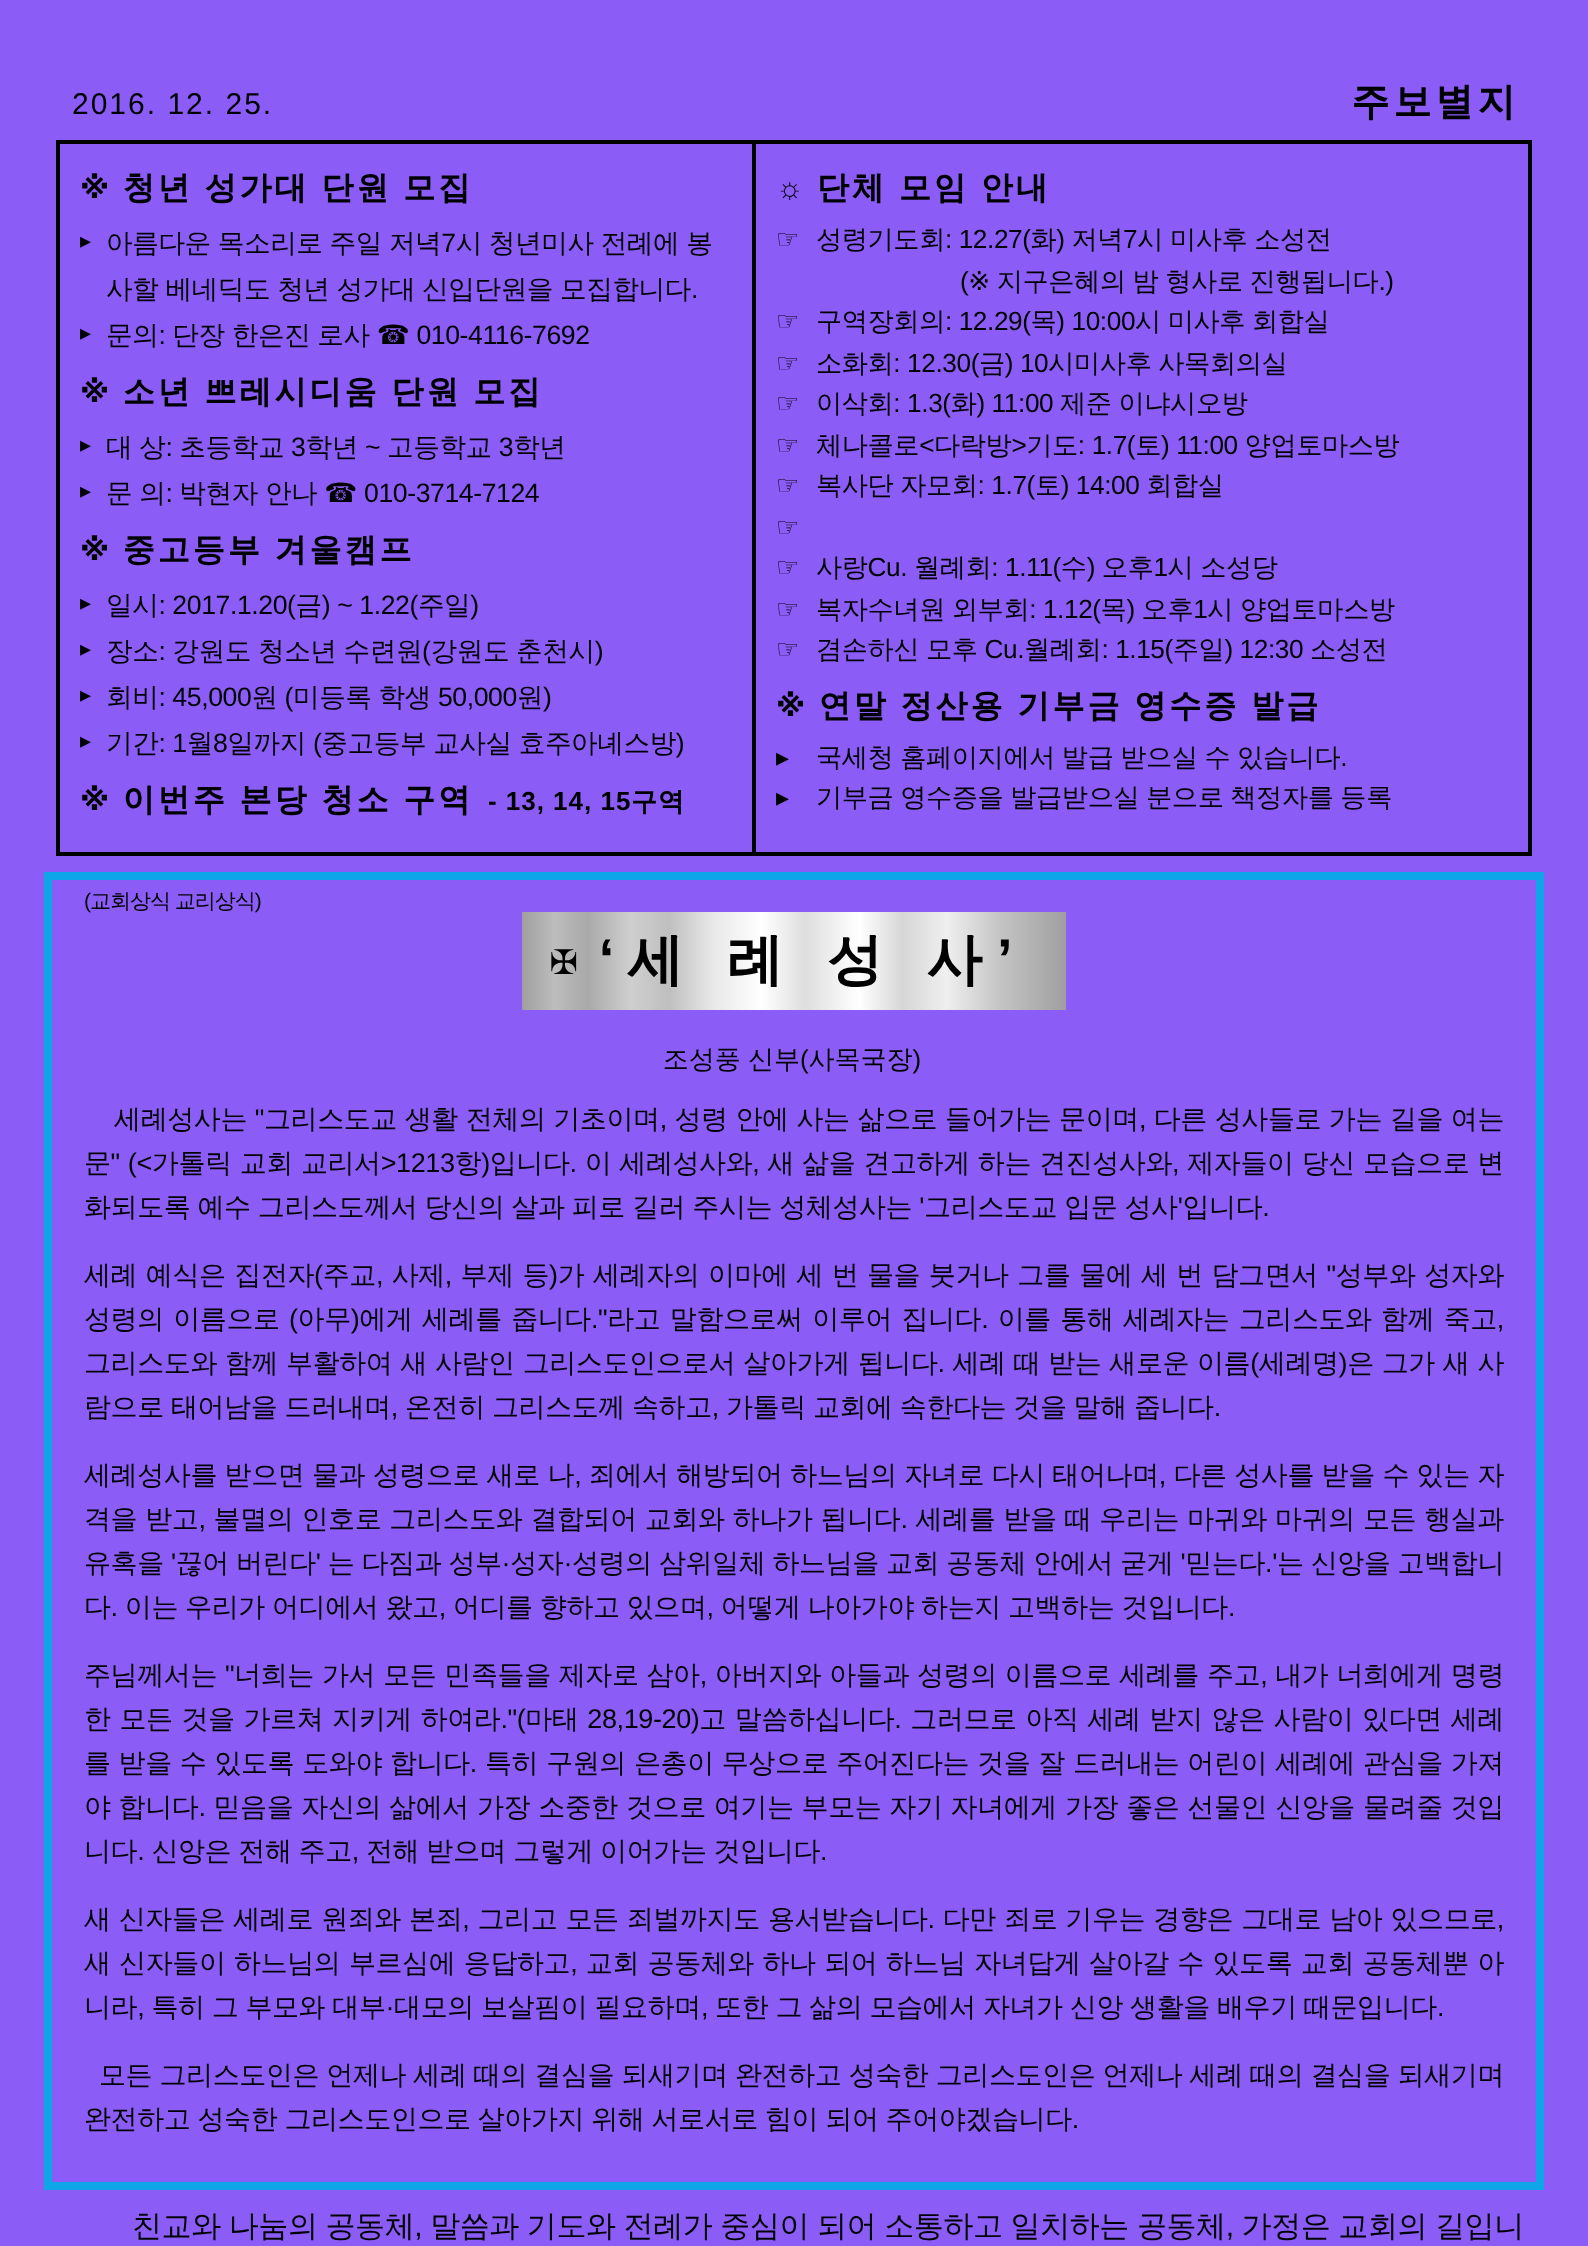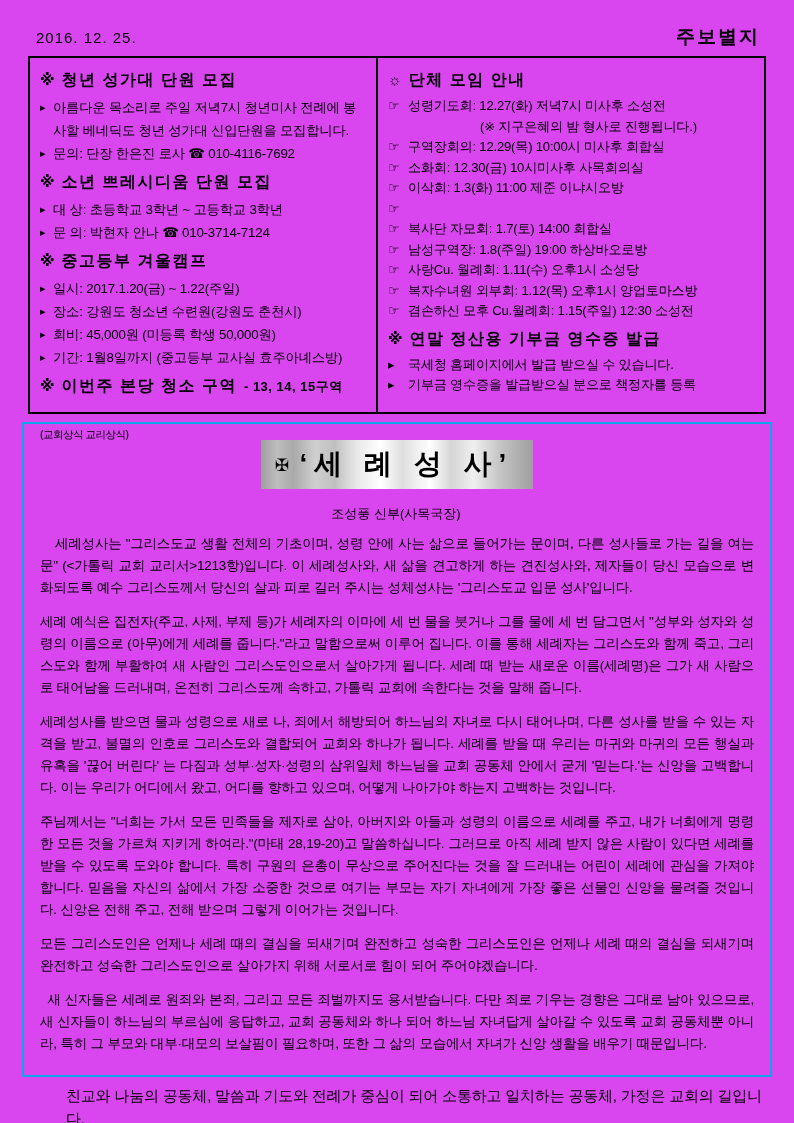--- a/index.html
+++ b/index.html
@@ -1,20 +1,20 @@
 <!DOCTYPE html>
 <html><head>
 <meta charset="utf-8">
 <style>
   html,body{margin:0;padding:0;background:#e8e8e8;}
   .page{
-    width:794px;height:1123px;background:#d946ef;margin:0 auto;
+    width:794px;height:1123px;background:#8b5cf6;margin:0 auto;
     font-family:"Liberation Sans","DejaVu Sans",sans-serif;
     color:#000;position:relative;box-sizing:border-box;
-    padding:24px 28px 0 28px;
+    padding:38px 28px 0 28px;
   }
   
   .hdr{display:flex;justify-content:space-between;align-items:baseline;
        padding:0 6px 6px 8px;}
   .hdr-date{font-size:15px;letter-spacing:1px;}
   .hdr-title{font-size:19px;font-weight:bold;letter-spacing:2px;}
   
   .notice{border:2px solid #000;display:flex;min-height:330px;box-sizing:border-box;}
   .ncol{box-sizing:border-box;padding:6px 8px 8px 10px;}
   .ncol.left{width:348px;border-right:2px solid #000;}
@@ -23,21 +23,21 @@
   .sec-head{display:flex;align-items:baseline;gap:7px;font-weight:bold;
             font-size:16px;letter-spacing:1.5px;margin:6px 0 5px 0;}
   .sec-head .mark{font-size:15px;letter-spacing:0;flex:none;}
   .sec-head .suffix{font-weight:bold;font-size:13px;letter-spacing:0.5px;}
   .it{display:flex;font-size:13.3px;line-height:23px;letter-spacing:-0.2px;}
   .it .bu{width:13px;flex:none;font-size:11px;}
   .right .it{line-height:20.5px;font-size:13.1px;}
   .right .it .bu{width:20px;font-size:13px;}
   .it.note{padding-left:92px;}
   
-  .article{border:2px solid #0ea5e9;margin-top:8px;margin-left:-6px;margin-right:-6px;
+  .article{border:4px solid #0ea5e9;margin-top:8px;margin-left:-6px;margin-right:-6px;
            box-sizing:border-box;padding:4px 16px 8px 16px;min-height:638px;}
   .corner{font-size:10.5px;letter-spacing:-0.5px;}
   .title-row{text-align:center;margin-top:-2px;}
   .title-band{display:inline-block;padding:5px 20px 6px 14px;
     background:linear-gradient(90deg,#9f9f9f 0%,#bdbdbd 6%,#a9a9a9 12%,#cfcfcf 20%,
       #bfbfbf 27%,#e8e8e8 35%,#ffffff 44%,#dedede 52%,#ffffff 62%,#d6d6d6 70%,
       #efefef 78%,#c4c4c4 88%,#9f9f9f 100%);}
   .title-band .cross{font-size:17px;font-weight:bold;vertical-align:2px;margin-right:6px;}
   .title-band .ttl{font-size:28px;font-weight:bold;letter-spacing:7px;}
   .byline{text-align:center;font-size:13px;margin:16px 2px 10px 0;}
@@ -148,28 +148,28 @@
         <div class="it">
           <span class="bu">☞</span>
           <span>소화회: 12.30(금) 10시미사후 사목회의실</span>
         </div>
         <div class="it">
           <span class="bu">☞</span>
           <span>이삭회: 1.3(화) 11:00  제준 이냐시오방</span>
         </div>
         <div class="it">
           <span class="bu">☞</span>
+          <span>체나콜로&lt;다락방&gt;기도: 1.7(토) 11:00 양업토마스방</span>
         </div>
         <div class="it">
           <span class="bu">☞</span>
           <span>복사단 자모회: 1.7(토) 14:00  회합실</span>
         </div>
         <div class="it">
           <span class="bu">☞</span>
-          <span>남성구역장: 1.8(주일) 19:00 하상바오로방</span>
         </div>
         <div class="it">
           <span class="bu">☞</span>
           <span>사랑Cu. 월례회: 1.11(수) 오후1시  소성당</span>
         </div>
         <div class="it">
           <span class="bu">☞</span>
           <span>복자수녀원 외부회: 1.12(목) 오후1시 양업토마스방</span>
         </div>
         <div class="it">
@@ -203,22 +203,22 @@
         <span class="cross">✠</span>
         <span class="ttl">‘세 례 성 사’</span>
       </span>
     </div>
     <div class="byline">조성풍 신부(사목국장)</div>
     <div class="paras">
       <p>세례성사는 "그리스도교 생활 전체의 기초이며, 성령 안에 사는 삶으로 들어가는 문이며, 다른 성사들로 가는 길을 여는 문" (&lt;가톨릭 교회 교리서&gt;1213항)입니다. 이 세례성사와, 새 삶을 견고하게 하는 견진성사와, 제자들이 당신 모습으로 변화되도록 예수 그리스도께서 당신의 살과 피로 길러 주시는 성체성사는 '그리스도교 입문 성사'입니다.</p>
       <p>세례 예식은 집전자(주교, 사제, 부제 등)가 세례자의 이마에 세 번 물을 붓거나 그를 물에 세 번 담그면서 "성부와 성자와 성령의 이름으로 (아무)에게 세례를 줍니다."라고 말함으로써 이루어 집니다. 이를 통해 세례자는 그리스도와 함께 죽고, 그리스도와 함께 부활하여 새 사람인 그리스도인으로서 살아가게 됩니다. 세례 때 받는 새로운 이름(세례명)은 그가 새 사람으로 태어남을 드러내며, 온전히 그리스도께 속하고, 가톨릭 교회에 속한다는 것을 말해 줍니다.</p>
       <p>세례성사를 받으면 물과 성령으로 새로 나, 죄에서 해방되어 하느님의 자녀로 다시 태어나며, 다른 성사를 받을 수 있는 자격을 받고, 불멸의 인호로 그리스도와 결합되어 교회와 하나가 됩니다. 세례를 받을 때 우리는 마귀와 마귀의 모든 행실과 유혹을 '끊어 버린다' 는 다짐과 성부·성자·성령의 삼위일체 하느님을 교회 공동체 안에서 굳게 '믿는다.'는 신앙을 고백합니다. 이는 우리가 어디에서 왔고, 어디를 향하고 있으며, 어떻게 나아가야 하는지 고백하는 것입니다.</p>
       <p>주님께서는 "너희는 가서 모든 민족들을 제자로 삼아, 아버지와 아들과 성령의 이름으로 세례를 주고, 내가 너희에게 명령한 모든 것을 가르쳐 지키게 하여라."(마태 28,19-20)고 말씀하십니다. 그러므로 아직 세례 받지 않은 사람이 있다면 세례를 받을 수 있도록 도와야 합니다. 특히 구원의 은총이 무상으로 주어진다는 것을 잘 드러내는 어린이 세례에 관심을 가져야 합니다. 믿음을 자신의 삶에서 가장 소중한 것으로 여기는 부모는 자기 자녀에게 가장 좋은 선물인 신앙을 물려줄 것입니다. 신앙은 전해 주고, 전해 받으며 그렇게 이어가는 것입니다.</p>
+      <p>새 신자들은 세례로 원죄와 본죄, 그리고 모든 죄벌까지도 용서받습니다. 다만 죄로 기우는 경향은 그대로 남아 있으므로, 새 신자들이 하느님의 부르심에 응답하고, 교회 공동체와 하나 되어 하느님 자녀답게 살아갈 수 있도록 교회 공동체뿐 아니라, 특히 그 부모와 대부·대모의 보살핌이 필요하며, 또한 그 삶의 모습에서 자녀가 신앙 생활을 배우기 때문입니다.</p>
       <p>모든 그리스도인은 언제나 세례 때의 결심을 되새기며 완전하고 성숙한 그리스도인은 언제나 세례 때의 결심을 되새기며 완전하고 성숙한 그리스도인으로 살아가지 위해 서로서로 힘이 되어 주어야겠습니다.</p>
-      <p>새 신자들은 세례로 원죄와 본죄, 그리고 모든 죄벌까지도 용서받습니다. 다만 죄로 기우는 경향은 그대로 남아 있으므로, 새 신자들이 하느님의 부르심에 응답하고, 교회 공동체와 하나 되어 하느님 자녀답게 살아갈 수 있도록 교회 공동체뿐 아니라, 특히 그 부모와 대부·대모의 보살핌이 필요하며, 또한 그 삶의 모습에서 자녀가 신앙 생활을 배우기 때문입니다.</p>
     </div>
   </div>
 
   <div class="footer">
     <div>친교와 나눔의 공동체, 말씀과 기도와 전례가 중심이 되어 소통하고 일치하는 공동체, 가정은 교회의 길입니다.</div>
     <div>그 길 위에서 우리 함께 만납시다.  - 2016년 주임신부님 본당 사목방침 『가정 같은 교회, 교회 같은 가정』 중에서</div>
   </div>
 
 </div>
 

